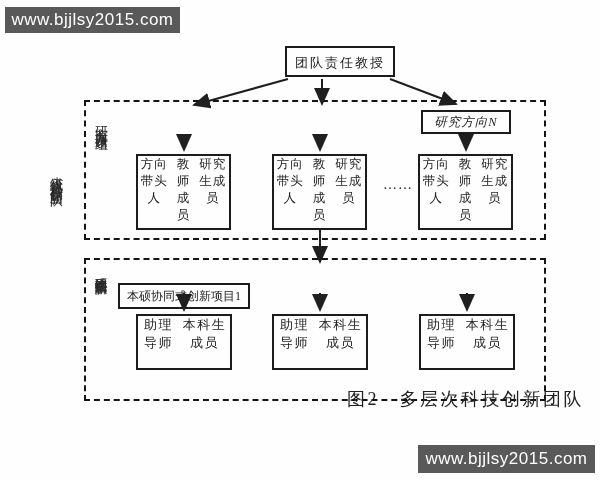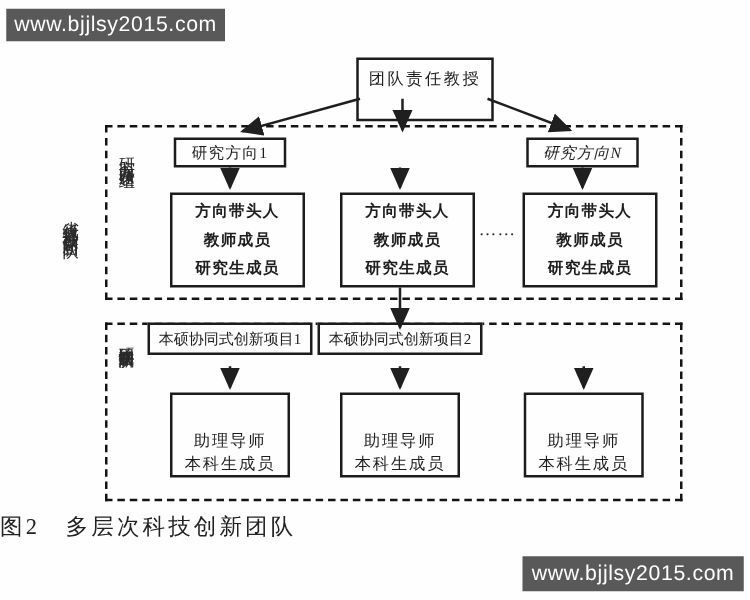--- a/index.html
+++ b/index.html
@@ -15,21 +15,21 @@
     display:flex; align-items:center; justify-content:center;
     font-size:17px; letter-spacing:0.5px;
   }
   .wm-top{left:5px; top:7px; width:175px; height:26px;}
   .wm-bottom{left:418px; top:445px; width:177px; height:28px;}
 
   .box{
     position:absolute; border:2px solid #1c1c1c; background:#fefefe;
     text-align:center; box-sizing:border-box;
   }
-  .root-box{left:285px; top:46px; width:110px; height:51px;
+  .root-box{left:285px; top:46px; width:110px; height:31px;
     font-size:13px; letter-spacing:2px; line-height:29px;}
 
   .dashed{
     position:absolute; border:2px dashed #141414; box-sizing:border-box;
     background:transparent;
   }
   .group1{left:84px; top:100px; width:462px; height:140px;}
   .group2{left:84px; top:258px; width:462px; height:143px;}
 
   .vlabel{
@@ -37,41 +37,41 @@
     font-size:13px; letter-spacing:2px; line-height:16px; color:#2a2a2a;
   }
   .vlabel.outer{left:48px; top:166px;}
   .vlabel.g1{left:93px; top:116px;}
   .vlabel.g2{left:93px; top:268px; font-size:12.5px; letter-spacing:0.5px;}
 
   .dirbox{width:90px; height:24px; top:110px; font-size:12.5px;
     letter-spacing:1px; line-height:20px;}
   .d1{left:139px;} .d2{left:275px;} .d3{left:421px;font-style:italic;}
 
-  .membox1{width:108px; height:76px; top:154px; font-size:12.5px;
-    display:flex; flex-direction:column; justify-content:space-evenly;
-    letter-spacing:1px;font-weight:bold;}
+  .membox1{width:95px; height:76px; top:154px; font-size:12.5px;
+    display:flex; flex-direction:row; justify-content:space-evenly;
+    letter-spacing:1px;}
   .m1{left:136px;} .m2{left:272px;} .m3{left:418px;}
 
   .ellipsis{
     position:absolute; left:376px; top:177px; width:44px; text-align:center;
     font-size:14px; letter-spacing:1px; color:#2a2a2a;
   }
 
-  .projbox{width:132px; height:26px; top:258px; font-size:12px;
+  .projbox{width:132px; height:26px; top:283px; font-size:12px;
     line-height:22px; letter-spacing:0;}
   .p1{left:118px;} .p2{left:254px;} .p3{left:401px;}
 
-  .membox2{width:96px; height:68px; top:314px; font-size:13px;
-    display:flex; flex-direction:column; justify-content:flex-end;
+  .membox2{width:96px; height:56px; top:314px; font-size:13px;
+    display:flex; flex-direction:row; justify-content:center;
     letter-spacing:1.5px;}
   .mb1{left:136px;} .mb2{left:272px;} .mb3{left:419px;}
 
   .caption{
-    position:absolute; left:0; top:409px; width:584px; text-align:left;
+    position:absolute; left:0; top:387px; width:584px; text-align:right;
     font-size:18px; letter-spacing:2.5px; color:#222;
   }
 
   .arrows{position:absolute; left:0; top:0; pointer-events:none;}
 </style>
 </head>
 <body>
 
 <div class="canvas">
 
@@ -79,21 +79,20 @@
 
   <div class="box root-box">团队责任教授</div>
 
   <div class="dashed group1"></div>
   <div class="dashed group2"></div>
 
   <div class="vlabel outer">省级优势科技创新团队</div>
   <div class="vlabel g1">研究方向课题组</div>
   <div class="vlabel g2">本硕协同式创新团队</div>
 
-  <div class="box dirbox d1">研究方向1</div>
   <div class="box dirbox d3">研究方向N</div>
 
   <div class="box membox1 m1">
     <div>方向带头人</div>
     <div>教师成员</div>
     <div>研究生成员</div>
   </div>
   <div class="box membox1 m2">
     <div>方向带头人</div>
     <div>教师成员</div>
@@ -101,21 +100,20 @@
   </div>
   <div class="box membox1 m3">
     <div>方向带头人</div>
     <div>教师成员</div>
     <div>研究生成员</div>
   </div>
 
   <div class="ellipsis">……</div>
 
   <div class="box projbox p1">本硕协同式创新项目1</div>
-  <div class="box projbox p2">本硕协同式创新项目2</div>
 
   <div class="box membox2 mb1">
     <div>助理导师</div>
     <div>本科生成员</div>
   </div>
   <div class="box membox2 mb2">
     <div>助理导师</div>
     <div>本科生成员</div>
   </div>
   <div class="box membox2 mb3">

